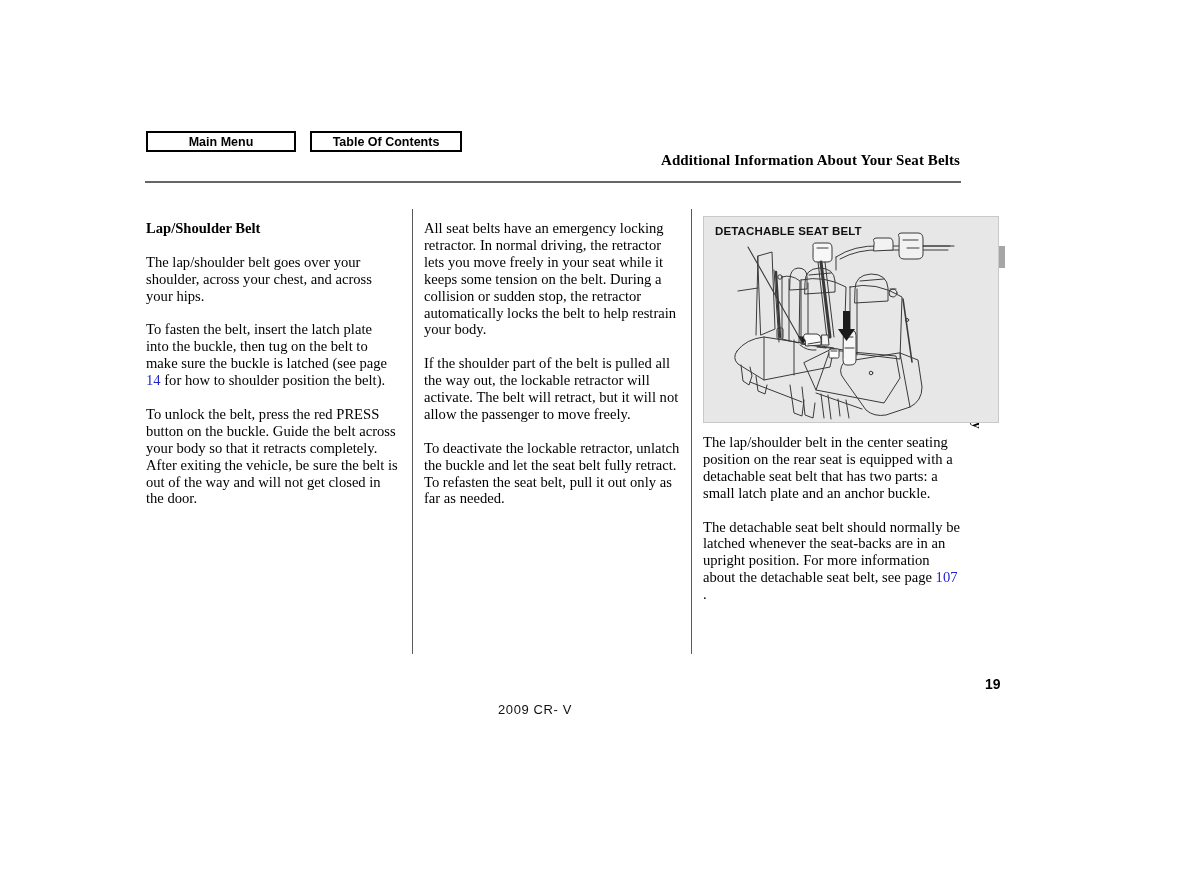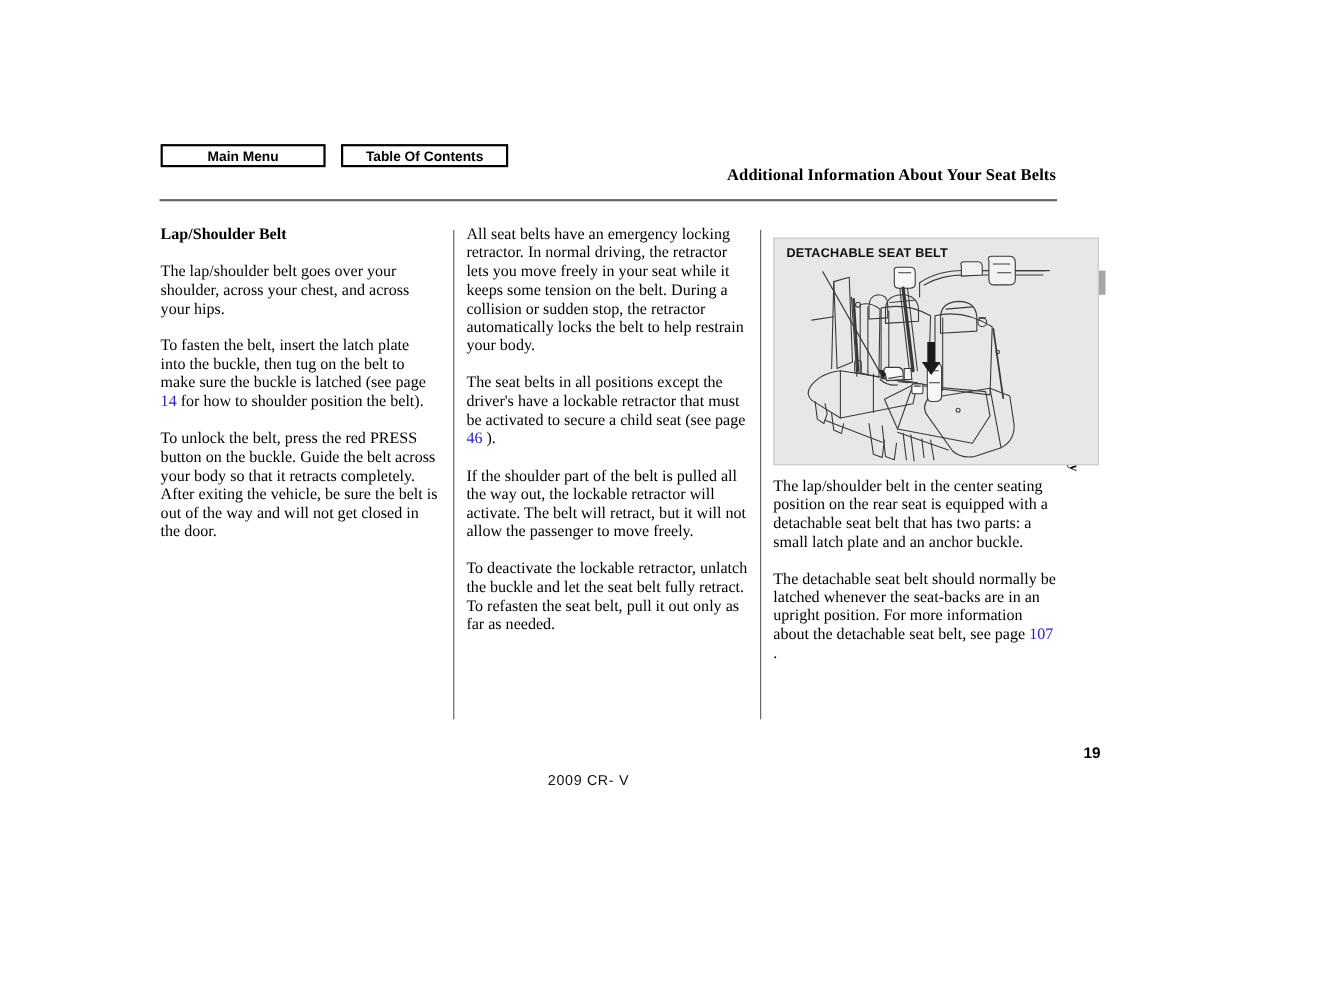--- a/index.html
+++ b/index.html
@@ -83,21 +83,21 @@
     font-size: 12.5px;
     writing-mode: vertical-rl;
     text-orientation: mixed;
     white-space: nowrap;
     letter-spacing: 0.2px;
   }
 
   
   .col {
     position: absolute;
-    top: 205px;
+    top: 220px;
     font-family: "Liberation Serif", serif;
     font-size: 14.6px;
     line-height: 16.9px;
   }
   #col1 { left: 146px; width: 252px; }
   #col2 { left: 424px; width: 258px; }
   #col3 { left: 703px; width: 258px; }
 
   .col p {
     margin: 0 0 16.9px 0;
@@ -189,21 +189,20 @@
 
   <div class="col" id="col1">
     <p class="heading">Lap/Shoulder Belt</p>
     <p>The lap/shoulder belt goes over your shoulder, across your chest, and across your hips.</p>
     <p><span>To fasten the belt, insert the latch plate into the buckle, then tug on the belt to make sure the buckle is latched (see page </span><span class="pageref">14</span><span> for how to shoulder position the belt).</span></p>
     <p class="tight">To unlock the belt, press the red PRESS button on the buckle. Guide the belt across your body so that it retracts completely. After exiting the vehicle, be sure the belt is out of the way and will not get closed in the door.</p>
   </div>
 
   <div class="col" id="col2">
     <p>All seat belts have an emergency locking retractor. In normal driving, the retractor lets you move freely in your seat while it keeps some tension on the belt. During a collision or sudden stop, the retractor automatically locks the belt to help restrain your body.</p>
-    <p><span>The seat belts in all positions except the driver's have a lockable retractor that must be activated to secure a child seat (see page </span><span class="pageref">46</span><span> ).</span></p>
     <p>If the shoulder part of the belt is pulled all the way out, the lockable retractor will activate. The belt will retract, but it will not allow the passenger to move freely.</p>
     <p class="tight">To deactivate the lockable retractor, unlatch the buckle and let the seat belt fully retract. To refasten the seat belt, pull it out only as far as needed.</p>
   </div>
 
   <div class="figure-box">
     <div class="figure-caption">DETACHABLE SEAT BELT</div>
 
     <svg class="figure-svg" width="256" height="207" viewBox="0 0 256 207">
       <g fill="none" stroke="#3a3a3a" stroke-width="1" stroke-linejoin="round" stroke-linecap="round">
 

